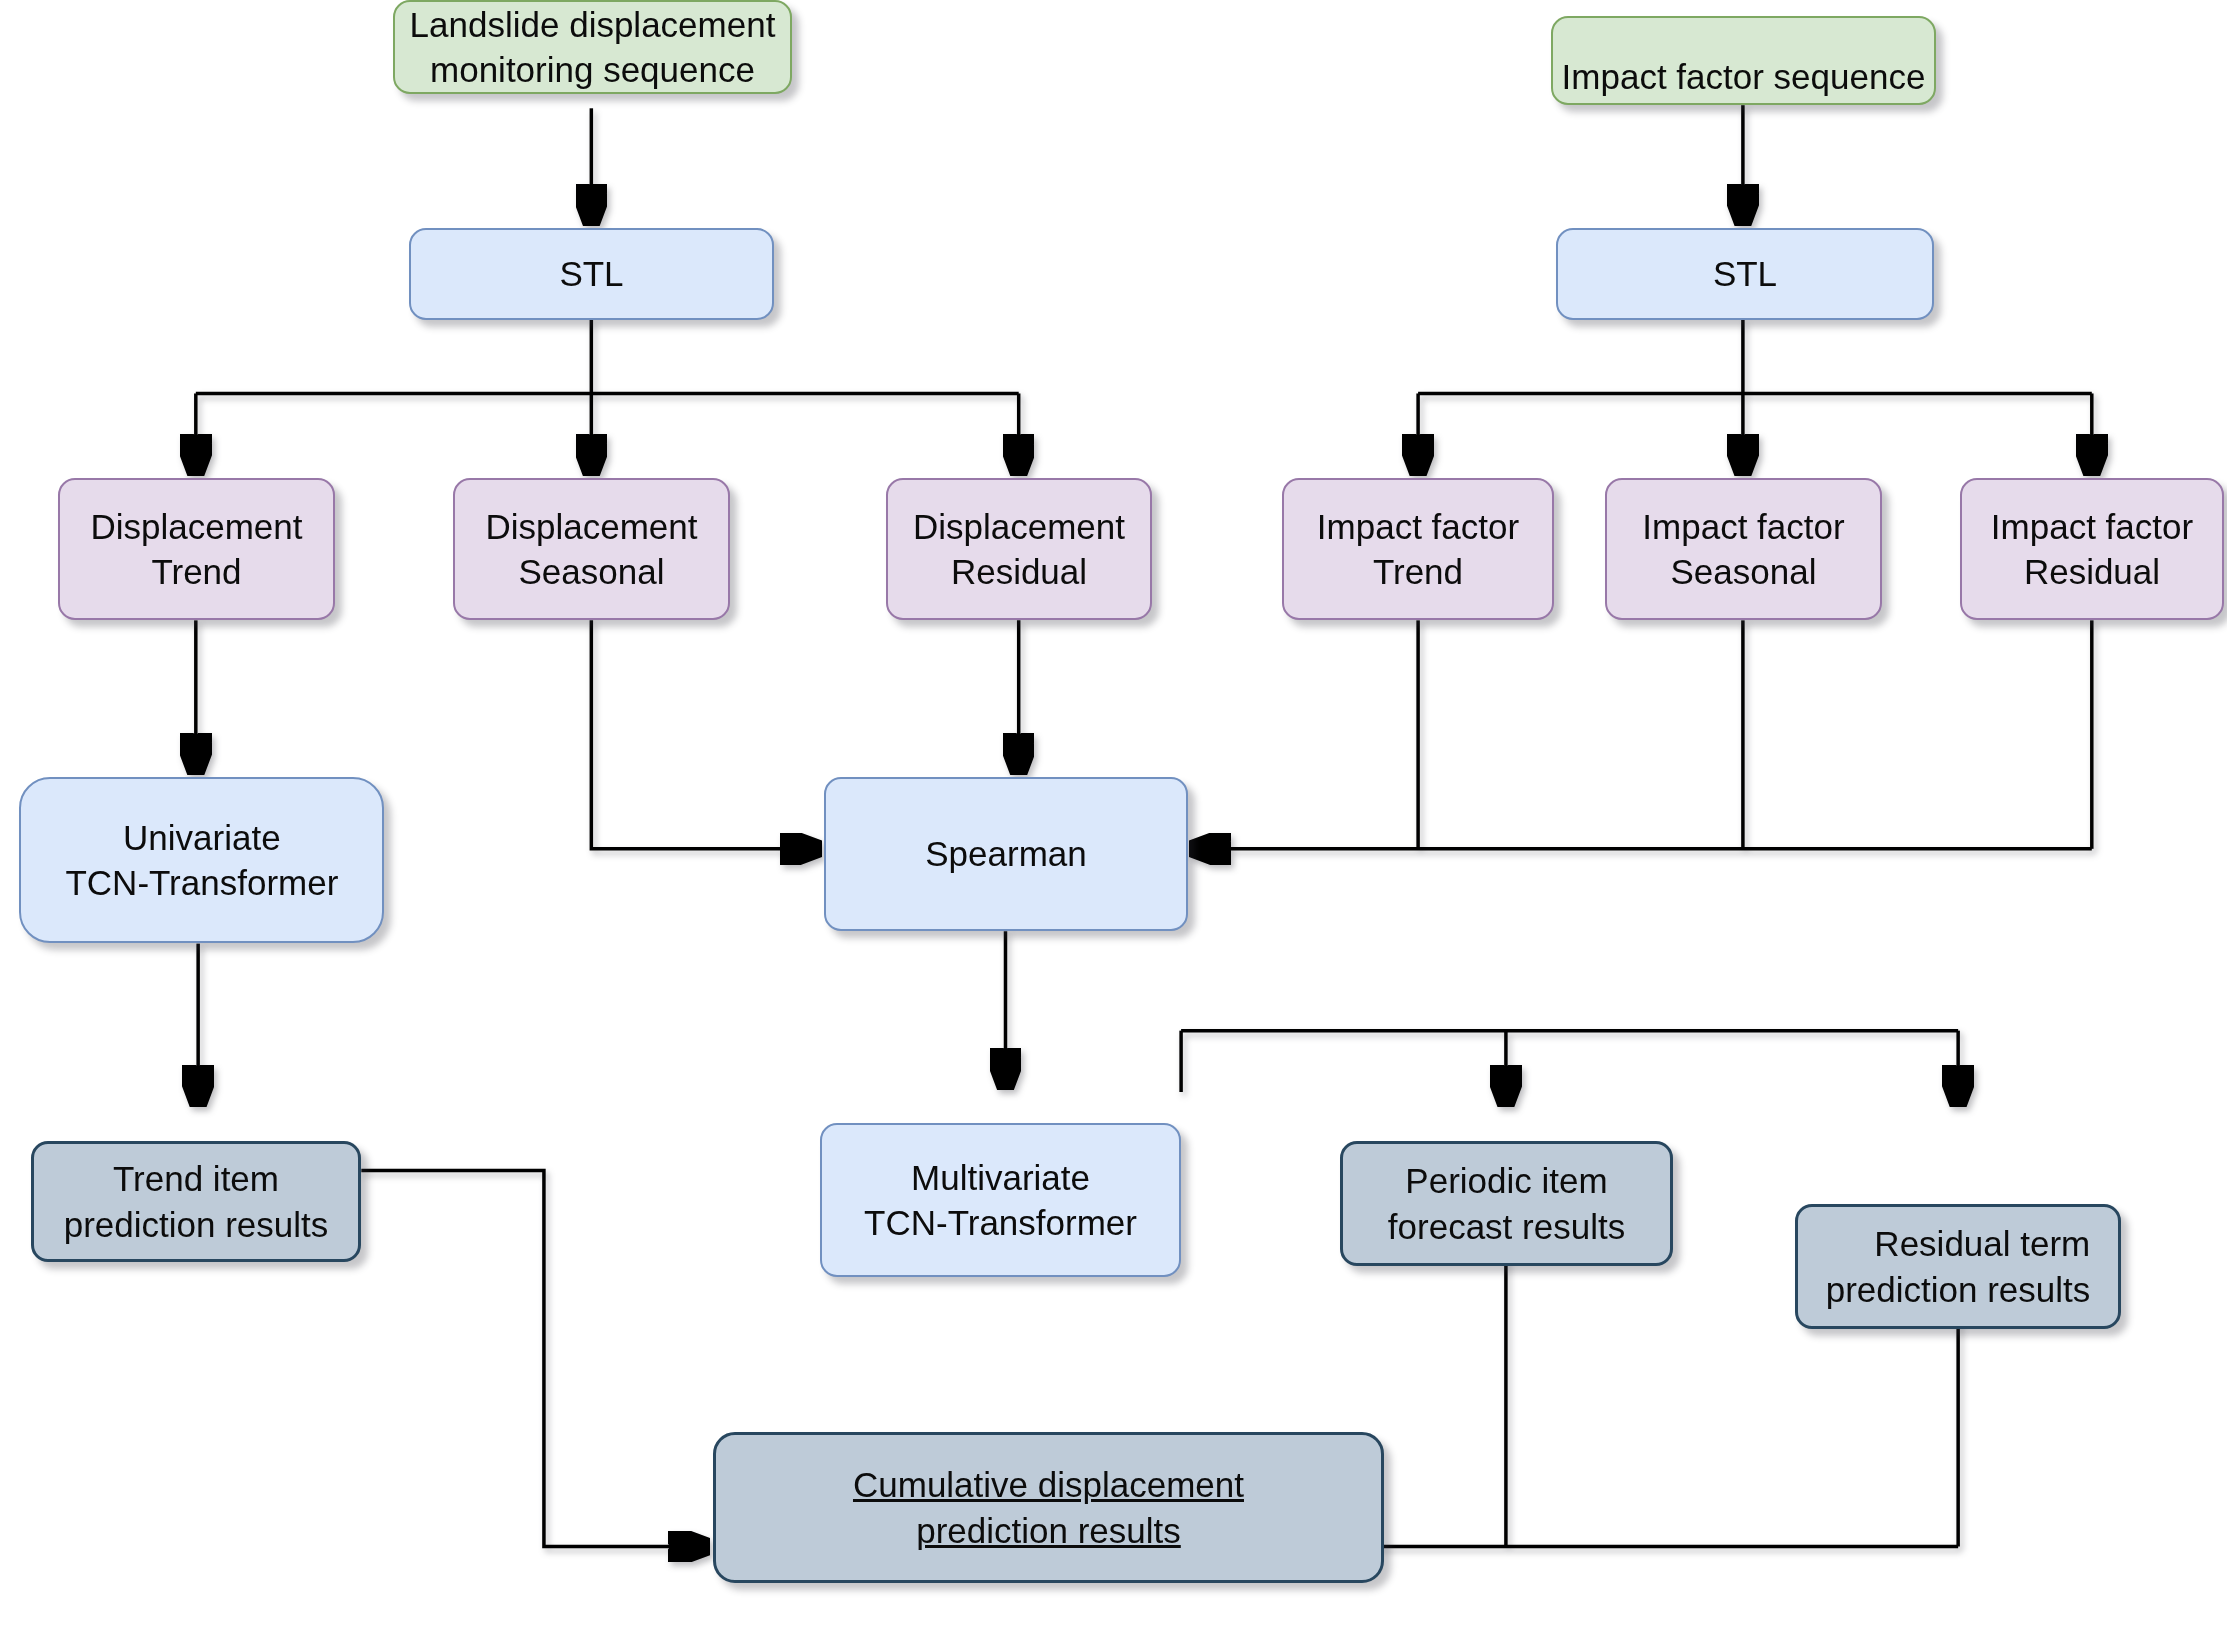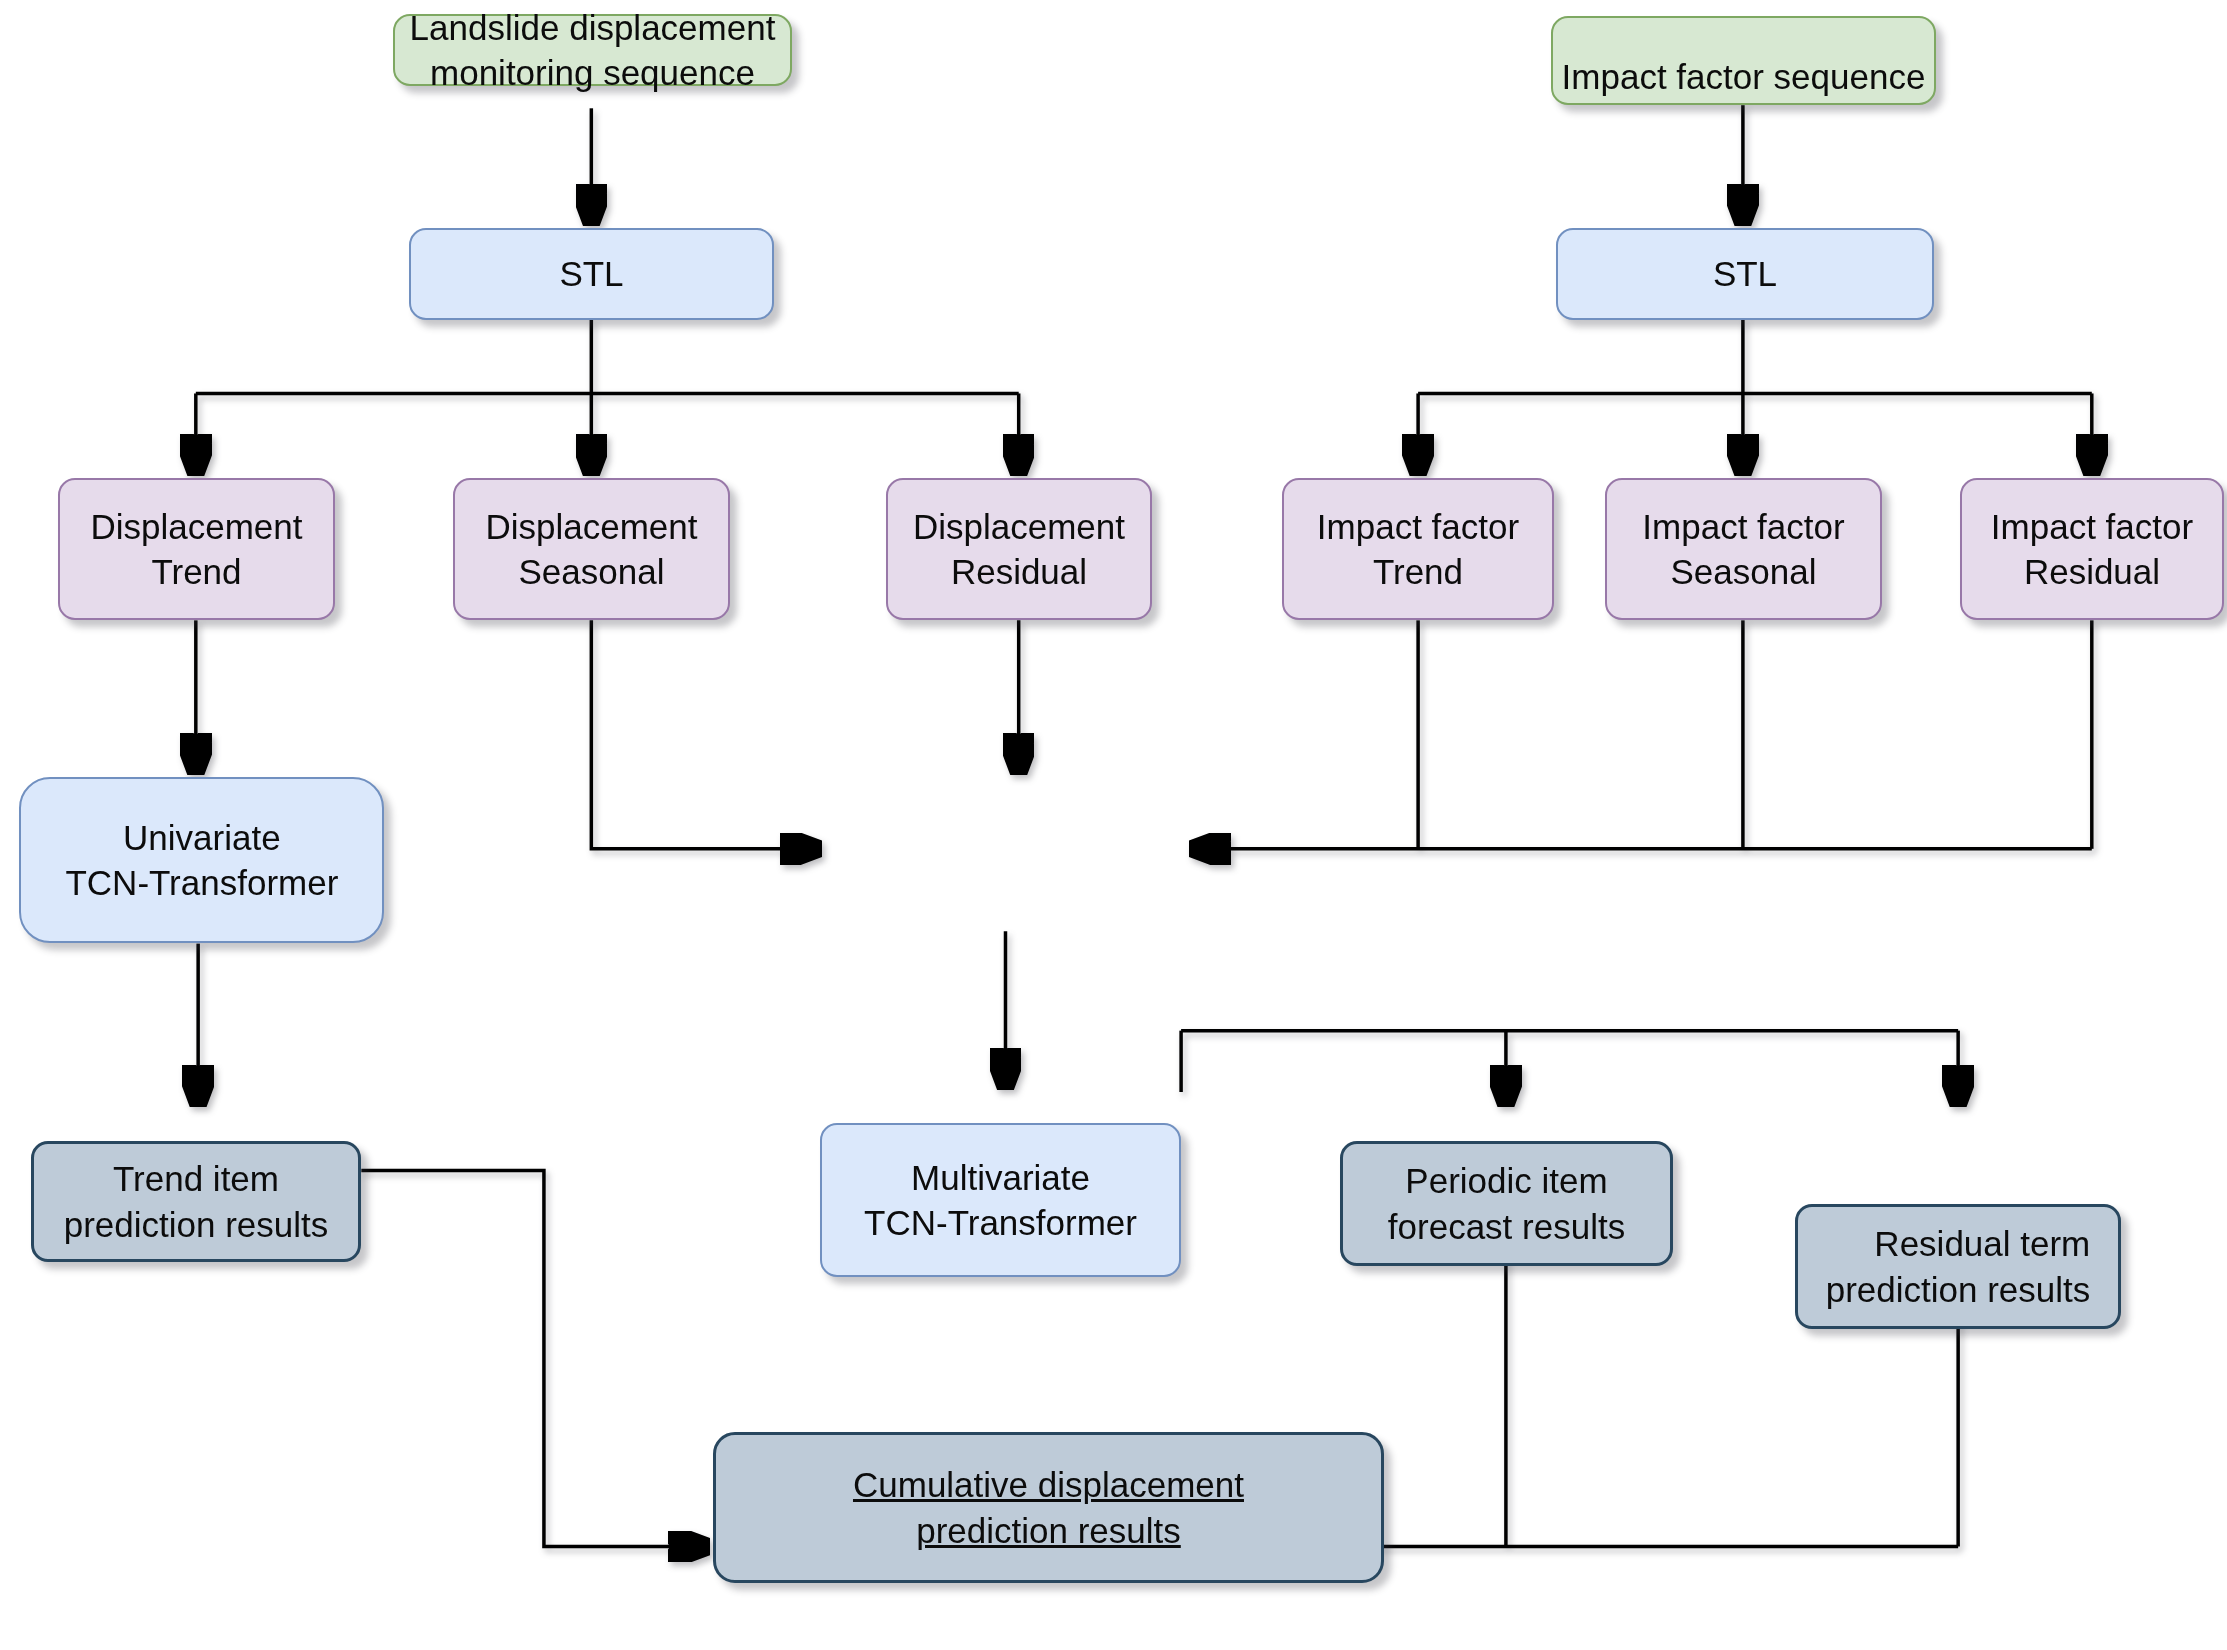--- a/index.html
+++ b/index.html
@@ -96,21 +96,21 @@
     <path d="M 2520 1326 V 1422" marker-end="url(#arrow)"></path>
 
     <path d="M 465 1506 H 700 V 1990 H 912" marker-end="url(#arrow)"></path>
 
     <path d="M 1938 1588 V 1990"></path>
 
     <path d="M 2520 1588 V 1990"></path>
     <path d="M 2520 1990 H 1669" marker-end="url(#arrow)"></path>
   </svg>
 
-  <div class="node node--input" style="left:393px; top:14px; width:399px; height:72px;">
+  <div class="node node--input" style="left:393px; top:0; width:399px; height:94px;">
     <span>Landslide displacement
 monitoring sequence</span>
   </div>
   <div class="node node--input" style="left:1551px; top:15.5px; width:385px; height:89px;align-items:flex-end;">
     <span>Impact factor sequence</span>
   </div>
 
   <div class="node node--process" style="left:409px; top:228px; width:365px; height:92px;">
     <span>STL</span>
   </div>
@@ -140,20 +140,23 @@
   </div>
   <div class="node node--comp" style="left:1960px; top:478px; width:264px; height:142px;">
     <span>Impact factor
 Residual</span>
   </div>
 
   <div class="node node--process" style="left:19.4px; top:777px; width:365px; height:166px;border-radius:31px;">
     <span>Univariate
 TCN-Transformer</span>
   </div>
+  <div class="node node--process" style="left:824px; top:777px; width:364px; height:154px;">
+    <span>Spearman</span>
+  </div>
   <div class="node node--process" style="left:820px; top:1123px; width:361px; height:154px;">
     <span>Multivariate
 TCN-Transformer</span>
   </div>
 
   <div class="node node--result" style="left:31px; top:1109px; width:330px; height:121px;">
     <span>Trend item
 prediction results</span>
   </div>
   <div class="node node--result" style="left:1340px; top:1109px; width:333px; height:125px;">

